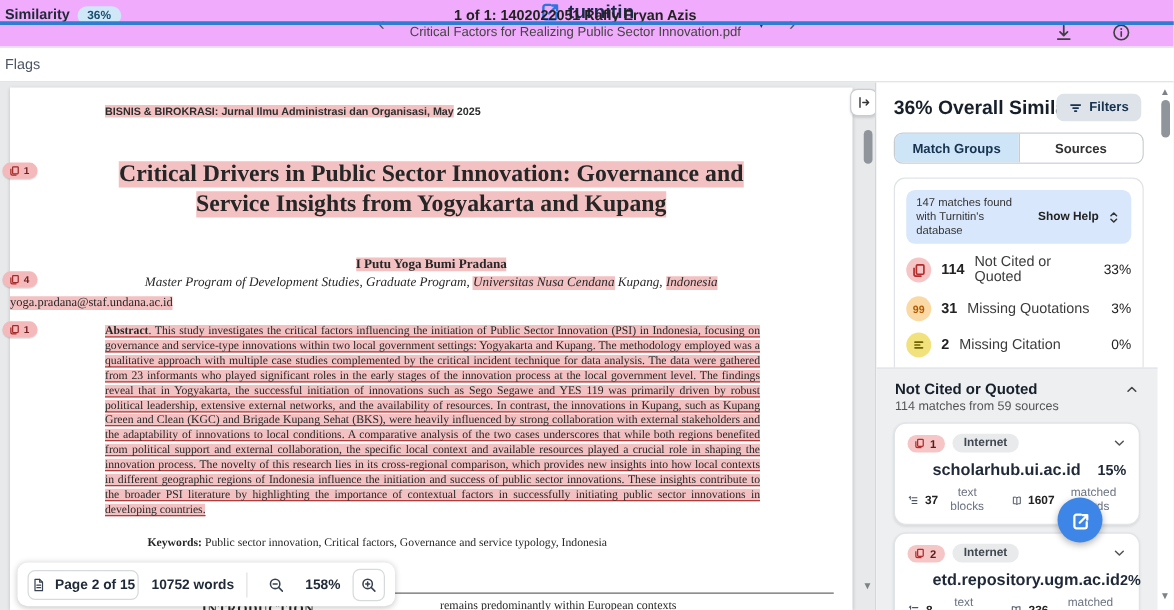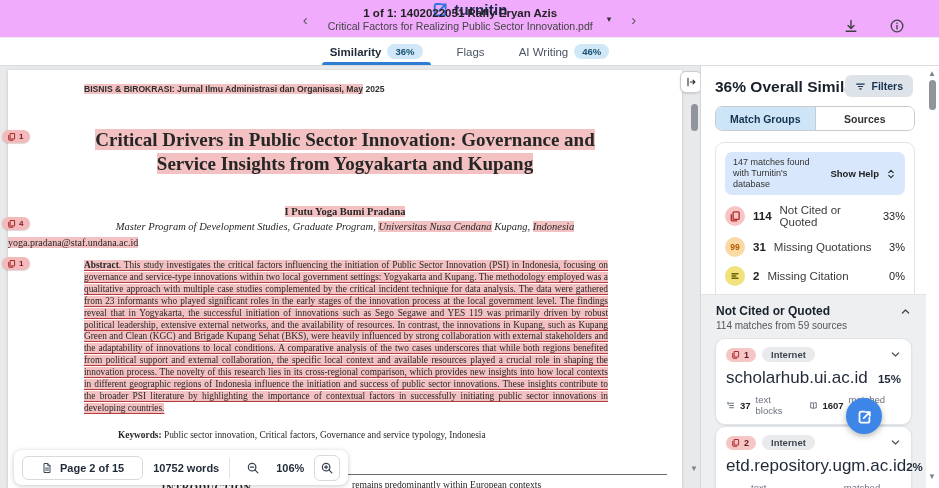--- a/index.html
+++ b/index.html
@@ -21,21 +21,21 @@
   .doc-nav{position:absolute;left:50%;top:0;height:38px;transform:translateX(-50%);display:flex;align-items:center;gap:14px;}
   .nav-chev{font-size:15px;color:#555;cursor:pointer;padding:0 6px;}
   .doc-titles{text-align:center;min-width:250px;}
   .doc-pos{font-size:11.5px;font-weight:bold;color:#222;line-height:14px;}
   .doc-file{font-size:10.5px;color:#444;line-height:13px;}
   .nav-caret{font-size:9px;color:#333;cursor:pointer;}
   .topbar-right{margin-left:auto;display:flex;align-items:center;gap:30px;color:#3c4043;}
   .topbar-right svg{width:16px;height:16px;display:block;cursor:pointer;}
 
   
-  .tabbar{height:28px;background:#fff;border-bottom:1px solid #dadce0;display:flex;justify-content:center;gap:26px;box-shadow:0 1px 2px rgba(0,0,0,.05);}
+  .tabbar{height:28px;background:#fff;border-bottom:1px solid #dadce0;display:flex;justify-content:center;gap:26px;box-shadow:0 1px 2px rgba(0,0,0,.05);flex-direction:column;}
   .tab{position:relative;display:flex;align-items:center;gap:6px;font-size:11.5px;color:#4b5563;cursor:pointer;padding:0 4px;}
   .tab .badge{background:var(--badge-blue);color:#184f70;font-size:9.5px;font-weight:bold;padding:2px 8px;border-radius:9px;line-height:11px;}
   .tab.active{color:#1f2937;font-weight:bold;}
   .tab.active::after{content:"";position:absolute;left:-4px;right:-4px;bottom:0;height:3px;background:var(--accent-blue);border-radius:3px 3px 0 0;}
 
   
   .main{position:relative;height:422px;background:#e8e9eb;}
 
   
   .page{position:absolute;left:8px;top:4px;width:674px;height:418px;background:#fff;box-shadow:0 1px 3px rgba(0,0,0,.18);overflow:hidden;font-family:"Liberation Serif",serif;color:#272727;}
@@ -59,21 +59,21 @@
   .marker span{font-size:8px;font-weight:bold;color:#6e1f1f;}
 
   
   .doc-sb-thumb{position:absolute;left:691px;top:38px;width:7px;height:27px;background:#90959b;border-radius:4px;cursor:grab;}
   .doc-sb-down{position:absolute;left:690px;top:398px;font-size:8px;color:#7d8287;cursor:pointer;}
   .collapse-btn{position:absolute;left:680px;top:5px;width:22px;height:22px;background:#fff;border:1px solid #c9cdd1;border-radius:6px;display:flex;align-items:center;justify-content:center;cursor:pointer;box-shadow:0 1px 2px rgba(0,0,0,.12);}
   .collapse-btn svg{width:12px;height:12px;color:#333;}
 
   
   .footer{position:absolute;left:14px;top:384px;height:35px;background:#fff;border-radius:8px;box-shadow:0 1px 5px rgba(0,0,0,.22);display:flex;align-items:center;padding:0 8px;gap:10px;z-index:5;}
-  .page-btn{display:flex;align-items:center;gap:7px;border:1px solid #d7dadd;border-radius:6px;padding:5px 18px;cursor:pointer;background:#fff;}
+  .page-btn{display:flex;align-items:center;gap:7px;border:1px solid #d7dadd;border-radius:6px;padding:5px 2px;cursor:pointer;background:#fff;}
   .page-btn svg{width:12px;height:12px;color:#374151;}
   .page-btn span,.word-count,.zoom-pct{font-size:11px;font-weight:bold;color:#1f2937;white-space:nowrap;}
   .v-div{width:1px;height:20px;background:#e0e2e5;}
   .zoom-btn{width:26px;height:26px;border:1px solid transparent;border-radius:6px;background:#fff;display:flex;align-items:center;justify-content:center;cursor:pointer;color:#374151;}
   .zoom-btn.boxed{border-color:#d7dadd;}
   .zoom-btn svg{width:14px;height:14px;}
 
   
   .sidebar{position:absolute;left:700px;top:0;width:239px;height:422px;background:#fff;border-left:1px solid #d4d6d9;overflow:hidden;}
   .sb-head{position:absolute;left:14px;top:12px;font-size:15.5px;font-weight:bold;color:#17202a;}
@@ -104,23 +104,23 @@
   .sec-sub{position:absolute;left:15px;top:254px;font-size:10px;color:#555;}
 
   .src-card{position:absolute;left:14px;width:197px;background:#fff;border:1px solid #e1e4e7;border-radius:10px;box-shadow:0 1px 2px rgba(0,0,0,.08);padding:8px 10px;cursor:pointer;}
   .src-r1{display:flex;align-items:center;gap:6px;}
   .pill-num{display:flex;align-items:center;gap:4px;background:var(--group-red);border-radius:9px;padding:2px 7px 2px 5px;}
   .pill-num svg{width:9px;height:9px;color:#b32b2b;}
   .pill-num span{font-size:9px;font-weight:bold;color:#5f1a1a;}
   .pill-type{background:#e8eaec;border-radius:9px;padding:2px 9px;font-size:9.5px;font-weight:bold;color:#3f4750;}
   .src-r1 .chev{margin-left:auto;width:11px;height:11px;color:#555;}
   .src-r2{display:flex;align-items:baseline;margin-top:6px;}
-  .src-domain{font-size:17px;font-weight:normal;color:#1f2937;flex:1;}
+  .src-domain{font-size:13px;font-weight:bold;color:#1f2937;flex:1;margin-left:20px;}
   .src-pct{font-size:11.5px;font-weight:bold;color:#1f2937;}
-  .src-r3{display:flex;align-items:center;gap:5px;margin-top:6px;color:#6b7280;}
+  .src-r3{display:flex;align-items:center;gap:5px;margin-top:6px;color:#6b7280;text-align:center;}
   .src-r3 svg{width:11px;height:11px;color:#4b5563;}
   .src-r3 b{font-size:9.5px;color:#222;}
   .src-r3 span{font-size:9.5px;}
   .src-r3 .gap{width:8px;}
 
   .assistant{position:absolute;left:145px;top:332px;width:36px;height:36px;border-radius:50%;background:var(--assistant-blue);border:none;display:flex;align-items:center;justify-content:center;cursor:pointer;box-shadow:0 2px 6px rgba(0,0,0,.3);z-index:6;}
   .assistant svg{width:17px;height:17px;color:#fff;}
 
   .sb-scroll-up{position:absolute;left:227px;top:3px;font-size:8px;color:#7d8287;cursor:pointer;}
   .sb-scroll-thumb{position:absolute;left:228px;top:14px;width:7px;height:30px;background:#90959b;border-radius:4px;cursor:grab;}
@@ -230,21 +230,21 @@
         <span>Page 2 of 15</span>
       </div>
       <span class="word-count">10752 words</span>
       <div class="v-div"></div>
       <button class="zoom-btn">
         <svg viewBox="0 0 16 16" fill="none" stroke="currentColor" stroke-width="1.4" stroke-linecap="round">
             <circle cx="7" cy="7" r="4.3"></circle>
             <path d="M10.2 10.2 13.6 13.6M5.2 7h3.6"></path>
           </svg>
       </button>
-      <span class="zoom-pct">106%</span>
+      <span class="zoom-pct">158%</span>
       <button class="zoom-btn boxed">
         <svg viewBox="0 0 16 16" fill="none" stroke="currentColor" stroke-width="1.4" stroke-linecap="round">
             <circle cx="7" cy="7" r="4.3"></circle>
             <path d="M10.2 10.2 13.6 13.6M5.2 7h3.6M7 5.2v3.6"></path>
           </svg>
       </button>
     </div>
 
     <aside class="sidebar">
       <h2 class="sb-head">36% Overall Similarity</h2>

